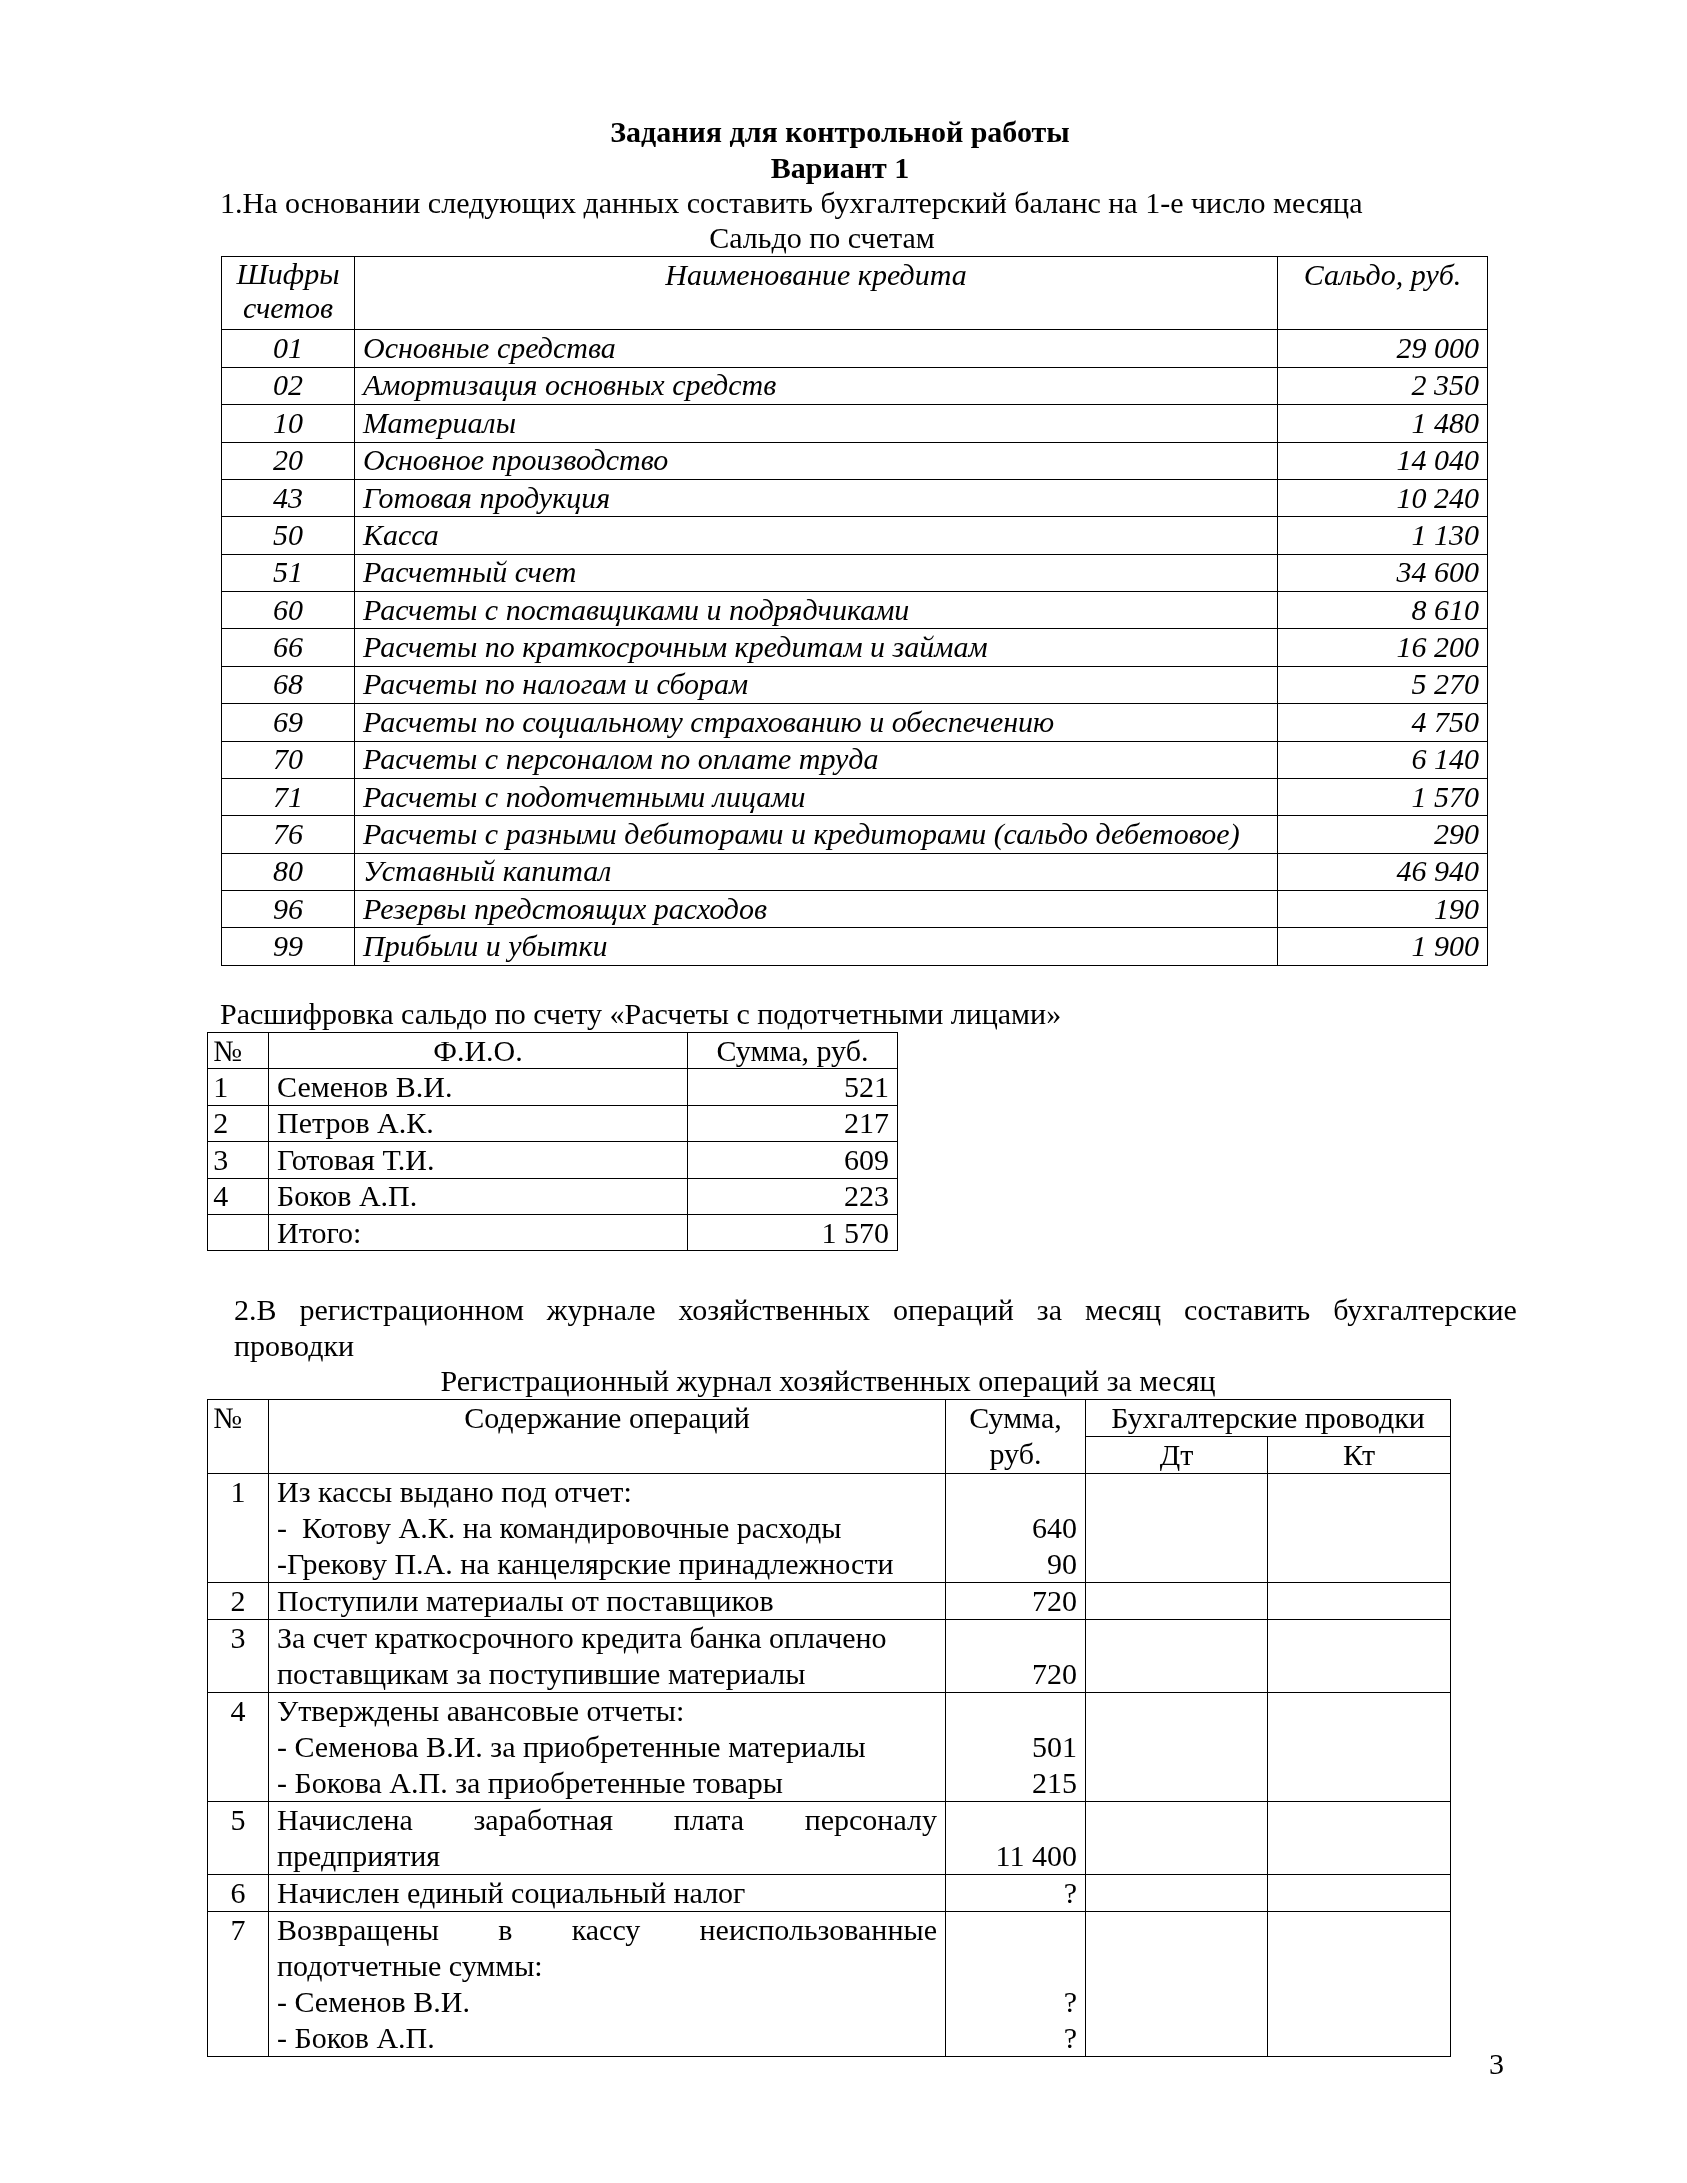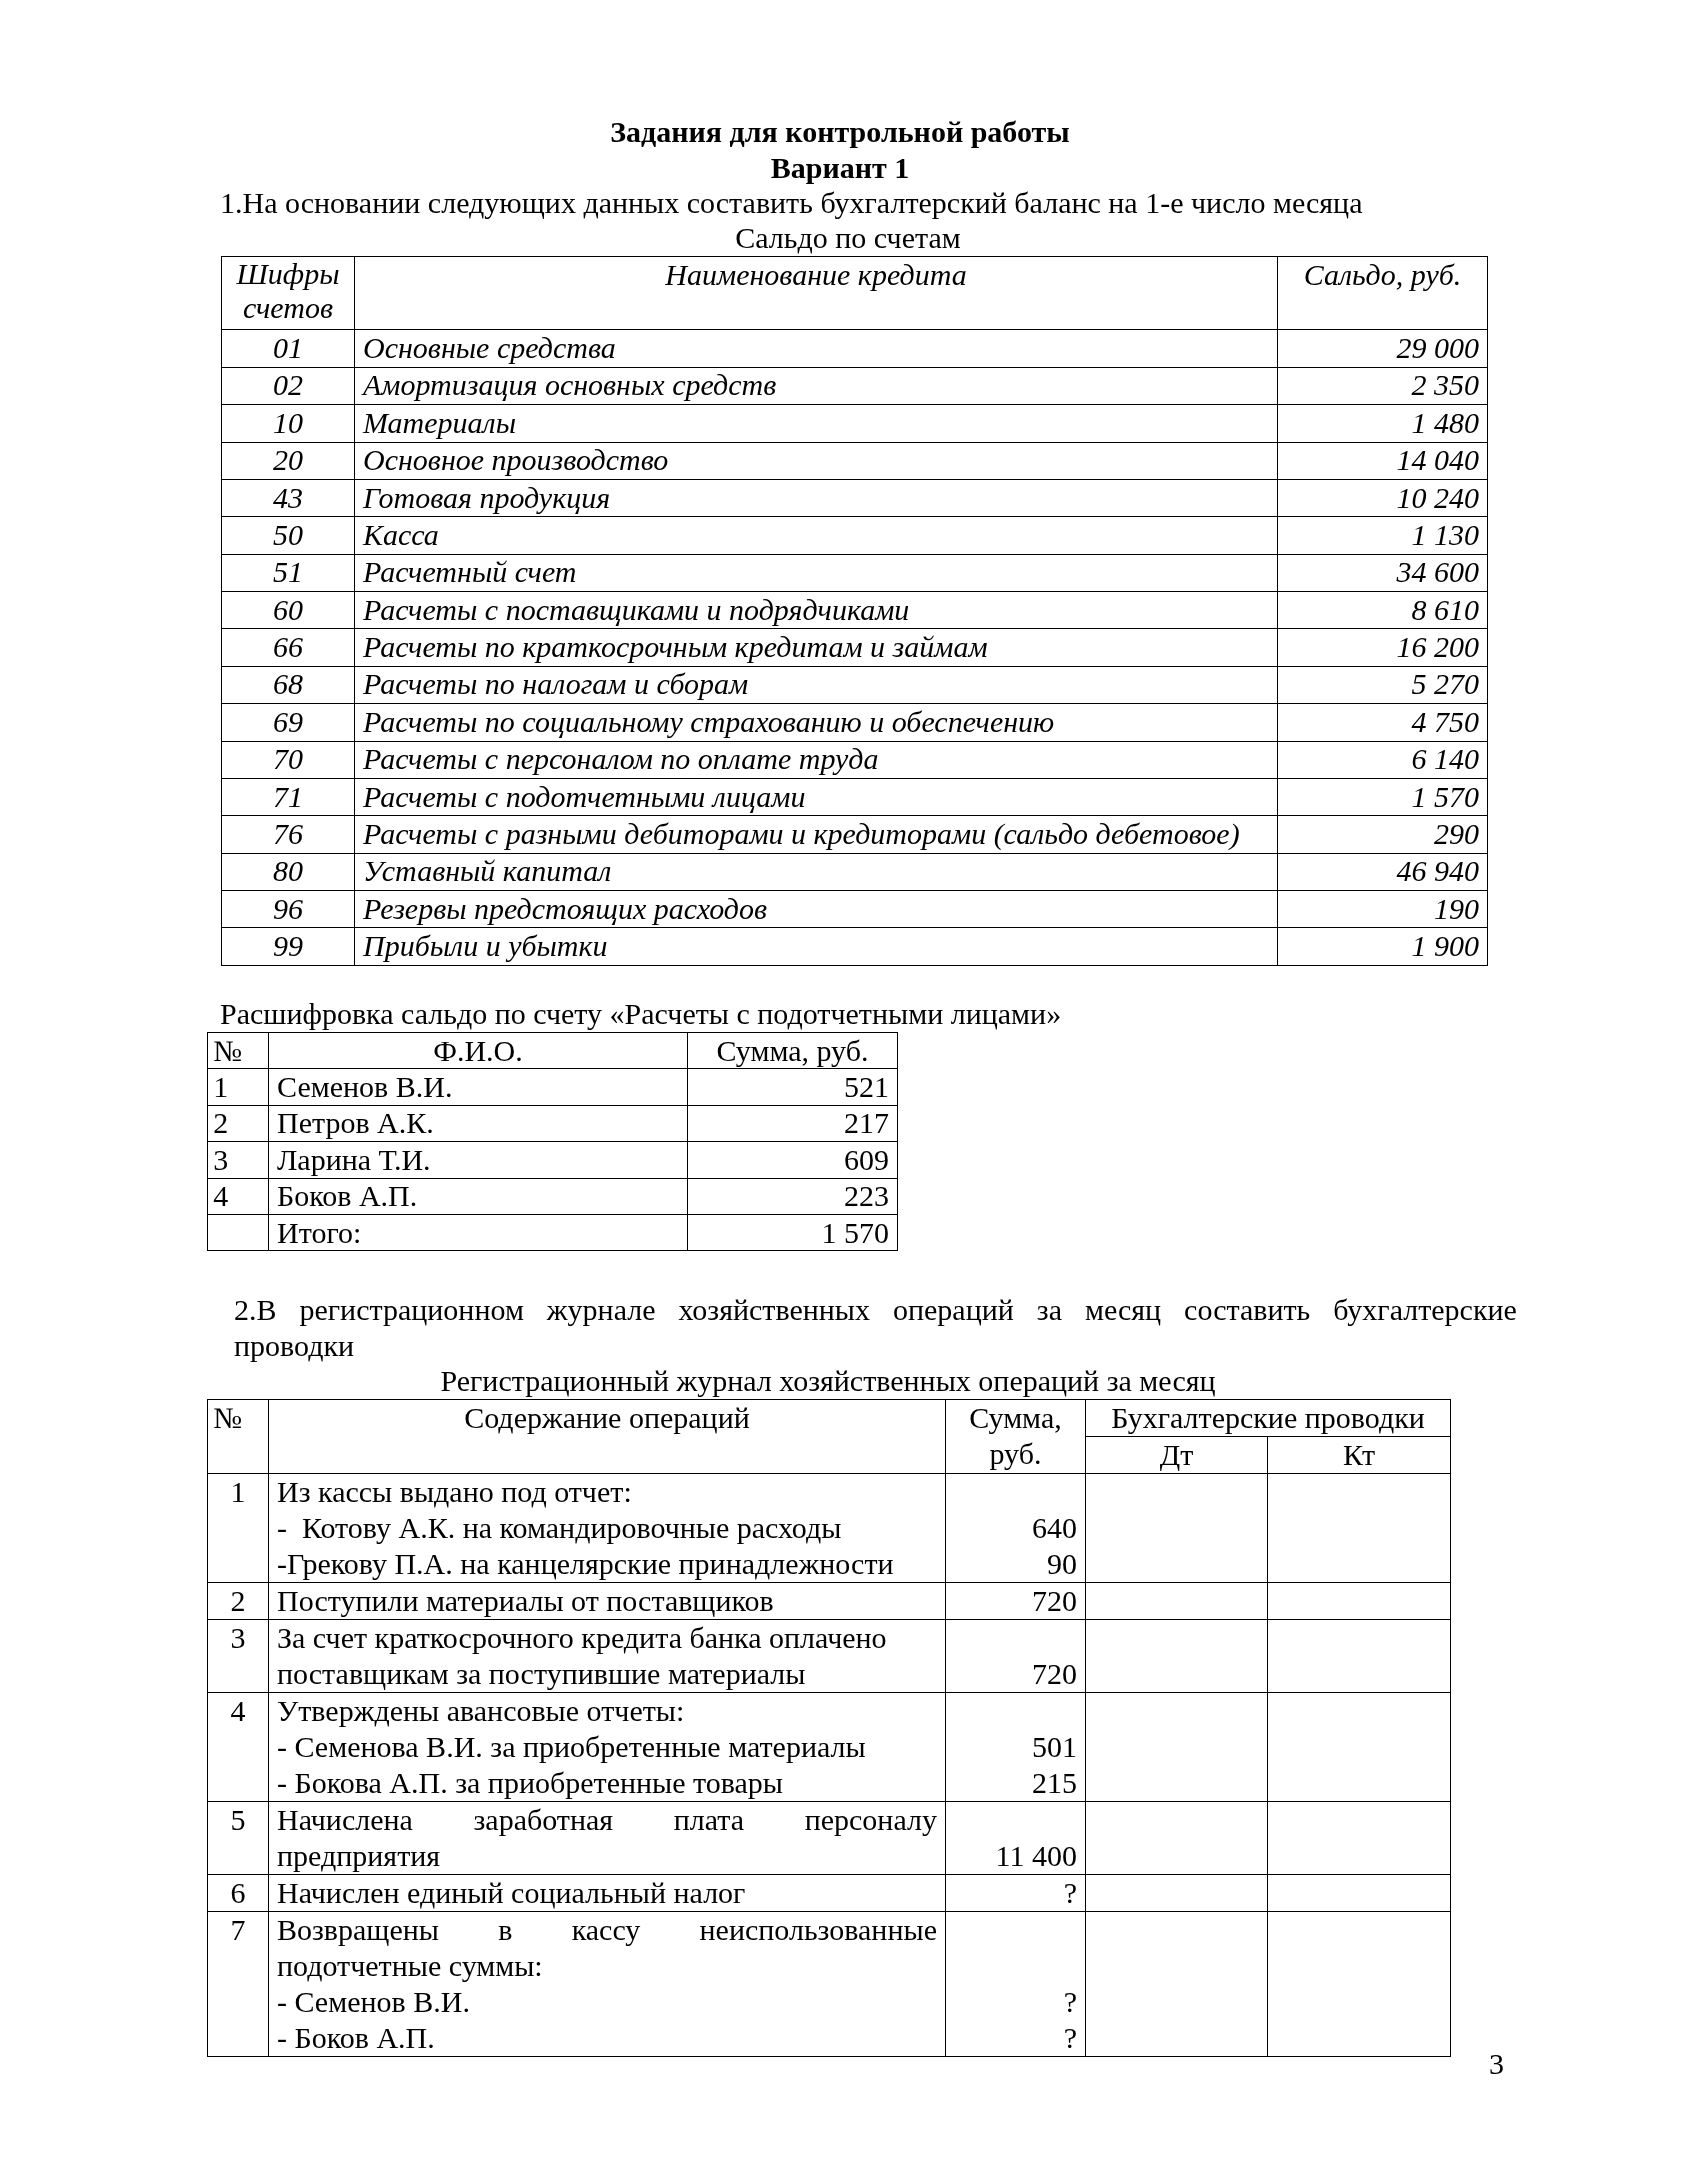--- a/index.html
+++ b/index.html
@@ -29,21 +29,21 @@
   .jline { display: flex; justify-content: space-between; white-space: nowrap; }
   .blank { display: block; height: 36px; }
 </style>
 </head>
 <body>
 
 <div class="line center bold" style="left:207px; width:1266px; top:114px;">Задания для контрольной работы</div>
 <div class="line center bold" style="left:207px; width:1266px; top:150px;">Вариант 1</div>
 
 <div class="line" style="left:220px; top:185px;">1.На основании следующих данных составить бухгалтерский баланс на 1-е число месяца</div>
-<div class="line center" style="left:215px; width:1266px; top:220px;">Сальдо по счетам</div>
+<div class="line center" style="left:189px; width:1266px; top:220px;">Сальдо по счетам</div>
 
 <table id="t1" style="left:221px; top:256px; width:1266px;font-style:italic;">
   <colgroup>
     <col style="width:133px">
       <col style="width:923px">
       <col style="width:210px">
   </colgroup>
   <tbody>
       <tr class="hdr">
     <td class="c" style="padding:0 2.6px;">
@@ -160,21 +160,21 @@
         <td class="l">Семенов В.И.</td>
         <td class="r">521</td>
       </tr>
   <tr>
         <td class="l" style="padding-left:5.3px;">2</td>
         <td class="l">Петров А.К.</td>
         <td class="r">217</td>
       </tr>
   <tr>
         <td class="l" style="padding-left:5.3px;">3</td>
-        <td class="l">Ларина Т.И.</td>
+        <td class="l">Готовая Т.И.</td>
         <td class="r">609</td>
       </tr>
   <tr>
         <td class="l" style="padding-left:5.3px;">4</td>
         <td class="l">Боков А.П.</td>
         <td class="r">223</td>
       </tr>
   <tr>
         <td></td>
         <td class="l">Итого:</td>

